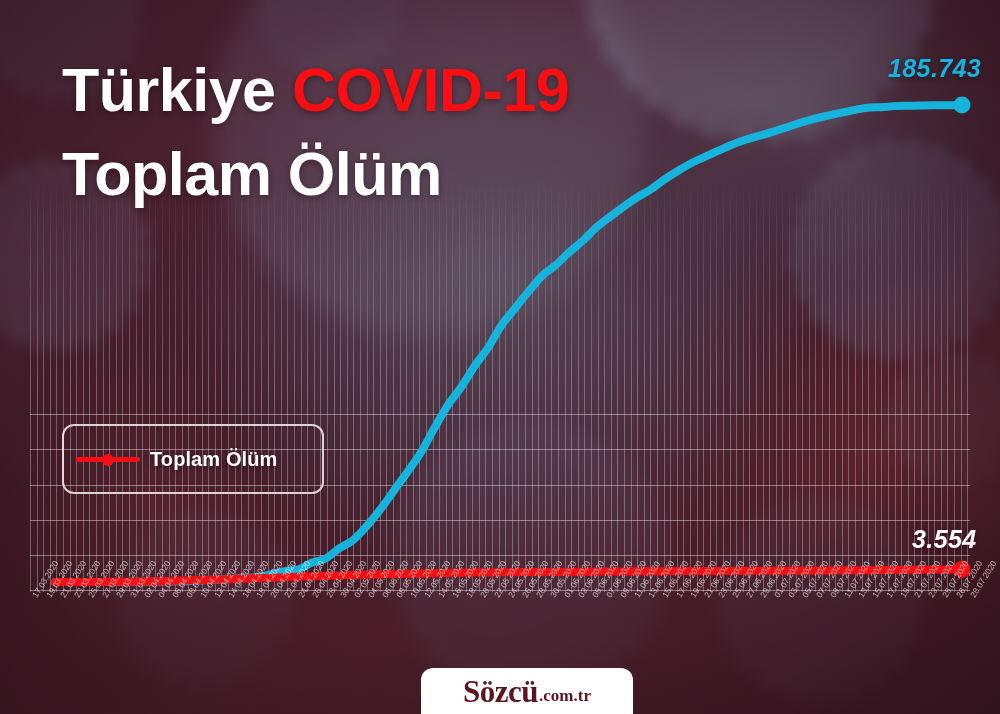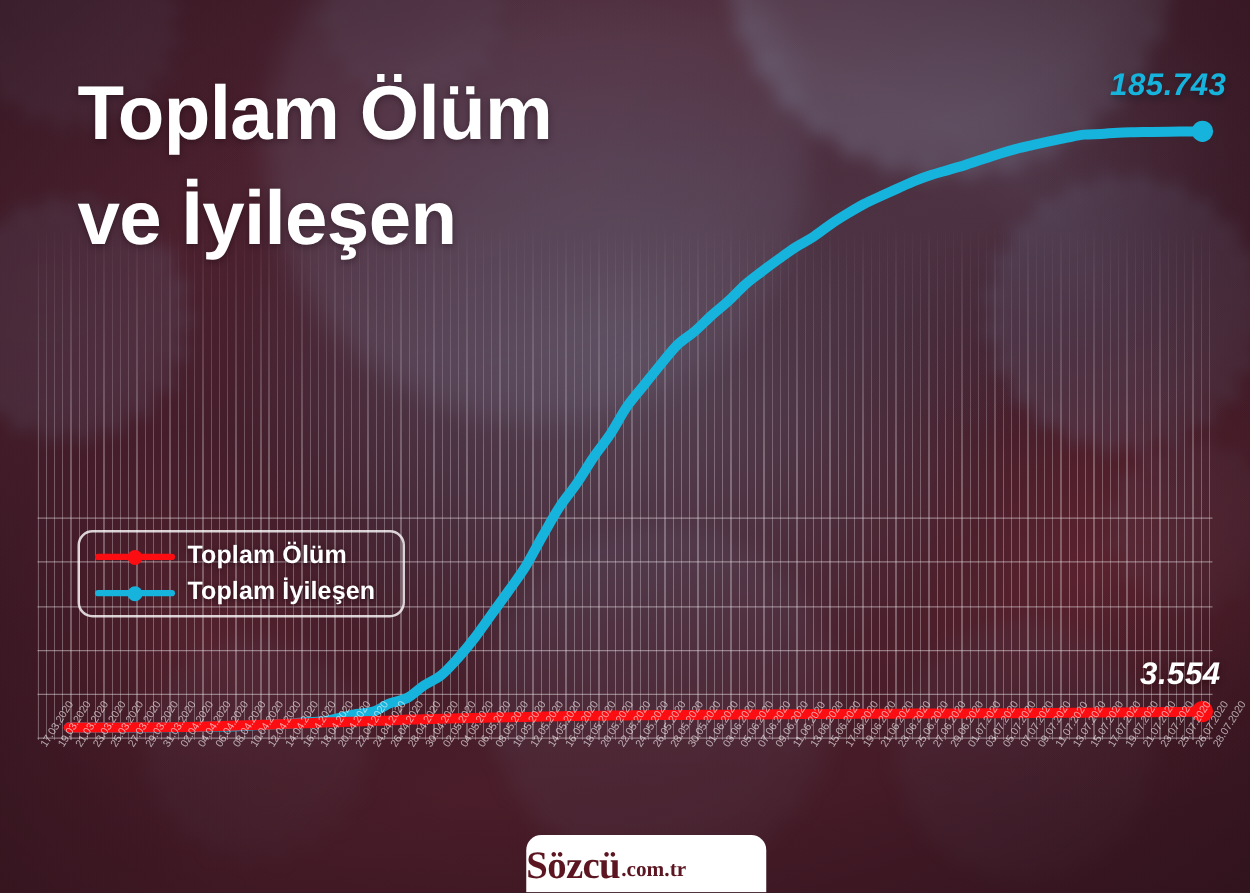--- a/index.html
+++ b/index.html
@@ -59,23 +59,23 @@
   .lmark .bar{position:absolute;top:4px;left:0;width:64px;height:5px;border-radius:3px;}
   .lmark .dot{position:absolute;top:1px;left:26px;width:12px;height:12px;border-radius:50%;}
   .ltxt{color:#fff;font-weight:bold;font-size:20px;letter-spacing:.1px;text-shadow:0 1px 4px rgba(25,8,16,.6);white-space:nowrap;}
 
   
   .dates{position:absolute;left:30px;top:594px;width:940px;height:50px;}
   .dates span{position:absolute;top:0;transform-origin:0 0;transform:rotate(-58deg);
     font-size:8.5px;color:rgba(255,255,255,.62);white-space:nowrap;letter-spacing:-0.1px;}
 
   
-  .logo{position:absolute;left:421px;top:668px;width:192px;height:46px;
+  .logo{position:absolute;left:421px;top:668px;width:212px;height:46px;
     background:#ffffff;border-radius:12px 12px 0 0;
-    display:flex;align-items:center;gap:1px;}
+    display:flex;align-items:center;justify-content:center;gap:1px;}
   .logo .s{font-family:"Liberation Serif",serif;font-weight:bold;font-size:31px;color:#5c1622;letter-spacing:-0.5px;line-height:1;}
   .logo .d{font-family:"Liberation Serif",serif;font-weight:bold;font-size:17px;color:#5c1622;line-height:1;position:relative;top:4px;}
 
   svg.lines{position:absolute;left:0;top:0;width:1000px;height:714px;overflow:visible;}
 </style>
 </head>
 <body>
 
 <div id="stage">
 
@@ -903,41 +903,34 @@
   </div>
 
   <svg class="lines" id="lines" viewBox="0 0 1000 714">
       <path d="M55.00,582.00C57.26,582.00 64.02,582.00 68.54,582.00C73.05,582.00 77.56,582.00 82.07,582.00C86.59,582.00 91.10,582.00 95.61,582.00C100.12,582.00 104.64,582.02 109.15,582.00C113.66,581.98 118.17,581.93 122.69,581.91C127.20,581.88 131.71,581.89 136.22,581.84C140.74,581.80 145.25,581.70 149.76,581.63C154.27,581.57 158.79,581.52 163.30,581.45C167.81,581.39 172.32,581.34 176.84,581.25C181.35,581.16 185.86,581.08 190.37,580.91C194.89,580.74 199.40,580.44 203.91,580.23C208.42,580.02 212.94,579.85 217.45,579.65C221.96,579.45 226.47,579.31 230.99,579.01C235.50,578.71 240.01,578.14 244.52,577.84C249.03,577.53 253.55,577.77 258.06,577.17C262.57,576.57 267.08,575.23 271.60,574.23C276.11,573.23 280.62,572.02 285.13,571.18C289.65,570.34 294.16,570.65 298.67,569.21C303.18,567.77 307.70,564.34 312.21,562.54C316.72,560.75 321.23,560.80 325.75,558.43C330.26,556.07 334.77,551.39 339.28,548.37C343.80,545.35 348.31,543.95 352.82,540.31C357.33,536.67 361.85,531.55 366.36,526.51C370.87,521.46 375.38,515.92 379.90,510.06C384.41,504.19 388.92,497.55 393.43,491.30C397.95,485.06 402.46,478.97 406.97,472.60C411.48,466.23 416.00,460.39 420.51,453.10C425.02,445.81 429.53,436.75 434.04,428.85C438.56,420.95 443.07,412.63 447.58,405.69C452.09,398.75 456.61,393.82 461.12,387.22C465.63,380.61 470.14,372.69 474.66,366.06C479.17,359.43 483.68,354.30 488.19,347.46C492.71,340.62 497.22,331.58 501.73,325.01C506.24,318.44 510.76,313.68 515.27,308.06C519.78,302.44 524.29,296.70 528.81,291.28C533.32,285.86 537.83,279.92 542.34,275.55C546.86,271.17 551.37,268.92 555.88,265.02C560.39,261.12 564.91,256.21 569.42,252.14C573.93,248.08 578.44,244.76 582.96,240.62C587.47,236.49 591.98,231.32 596.49,227.34C601.00,223.37 605.52,220.21 610.03,216.78C614.54,213.36 619.05,210.03 623.57,206.79C628.08,203.56 632.59,200.27 637.10,197.39C641.62,194.50 646.13,192.45 650.64,189.49C655.15,186.53 659.67,182.72 664.18,179.64C668.69,176.56 673.20,173.76 677.72,171.02C682.23,168.28 686.74,165.55 691.25,163.19C695.77,160.83 700.28,158.94 704.79,156.86C709.30,154.78 713.82,152.73 718.33,150.70C722.84,148.67 727.35,146.51 731.87,144.69C736.38,142.88 740.89,141.29 745.40,139.82C749.92,138.34 754.43,137.19 758.94,135.87C763.45,134.54 767.97,133.28 772.48,131.88C776.99,130.48 781.50,128.92 786.01,127.45C790.53,125.98 795.04,124.42 799.55,123.04C804.06,121.65 808.58,120.31 813.09,119.13C817.60,117.95 822.11,116.99 826.63,115.95C831.14,114.92 835.65,113.89 840.16,112.92C844.68,111.95 849.19,110.99 853.70,110.12C858.21,109.26 862.73,108.20 867.24,107.71C871.75,107.22 876.26,107.43 880.78,107.17C885.29,106.91 889.80,106.35 894.31,106.12C898.83,105.89 903.34,105.86 907.85,105.77C912.36,105.68 916.88,105.64 921.39,105.57C925.90,105.50 930.41,105.41 934.93,105.34C939.44,105.28 943.95,105.24 948.46,105.19C952.98,105.13 959.74,105.05 962.00,105.03" fill="none" stroke="#16b4dd" stroke-width="8" stroke-linecap="round" stroke-linejoin="round"></path>
       <circle cx="962" cy="105.02610909090913" r="8.5" fill="#16b4dd"></circle>
       <path d="M55.00,582.00C57.26,582.00 64.02,582.00 68.54,581.99C73.05,581.99 77.56,581.99 82.07,581.98C86.59,581.97 91.10,581.95 95.61,581.93C100.12,581.91 104.64,581.89 109.15,581.87C113.66,581.84 118.17,581.82 122.69,581.79C127.20,581.77 131.71,581.75 136.22,581.70C140.74,581.66 145.25,581.60 149.76,581.52C154.27,581.43 158.79,581.31 163.30,581.20C167.81,581.09 172.32,581.01 176.84,580.87C181.35,580.73 185.86,580.52 190.37,580.37C194.89,580.21 199.40,580.09 203.91,579.95C208.42,579.81 212.94,579.66 217.45,579.52C221.96,579.37 226.47,579.23 230.99,579.08C235.50,578.92 240.01,578.76 244.52,578.58C249.03,578.40 253.55,578.15 258.06,578.01C262.57,577.87 267.08,577.88 271.60,577.74C276.11,577.60 280.62,577.34 285.13,577.18C289.65,577.01 294.16,576.86 298.67,576.72C303.18,576.59 307.70,576.56 312.21,576.38C316.72,576.21 321.23,575.83 325.75,575.68C330.26,575.52 334.77,575.57 339.28,575.46C343.80,575.36 348.31,575.19 352.82,575.05C357.33,574.92 361.85,574.77 366.36,574.65C370.87,574.54 375.38,574.44 379.90,574.34C384.41,574.24 388.92,574.16 393.43,574.06C397.95,573.97 402.46,573.87 406.97,573.79C411.48,573.71 416.00,573.67 420.51,573.57C425.02,573.48 429.53,573.32 434.04,573.22C438.56,573.12 443.07,573.04 447.58,572.97C452.09,572.89 456.61,572.83 461.12,572.77C465.63,572.70 470.14,572.64 474.66,572.60C479.17,572.55 483.68,572.52 488.19,572.48C492.71,572.44 497.22,572.40 501.73,572.36C506.24,572.32 510.76,572.26 515.27,572.22C519.78,572.17 524.29,572.12 528.81,572.09C533.32,572.05 537.83,572.03 542.34,572.01C546.86,571.99 551.37,571.97 555.88,571.94C560.39,571.91 564.91,571.85 569.42,571.82C573.93,571.79 578.44,571.80 582.96,571.76C587.47,571.73 591.98,571.65 596.49,571.61C601.00,571.57 605.52,571.56 610.03,571.52C614.54,571.48 619.05,571.42 623.57,571.38C628.08,571.34 632.59,571.33 637.10,571.30C641.62,571.27 646.13,571.25 650.64,571.23C655.15,571.20 659.67,571.18 664.18,571.16C668.69,571.14 673.20,571.14 677.72,571.12C682.23,571.10 686.74,571.06 691.25,571.04C695.77,571.02 700.28,571.01 704.79,570.99C709.30,570.98 713.82,570.96 718.33,570.94C722.84,570.92 727.35,570.91 731.87,570.89C736.38,570.87 740.89,570.86 745.40,570.84C749.92,570.82 754.43,570.81 758.94,570.79C763.45,570.77 767.97,570.74 772.48,570.73C776.99,570.71 781.50,570.69 786.01,570.67C790.53,570.65 795.04,570.61 799.55,570.58C804.06,570.55 808.58,570.53 813.09,570.51C817.60,570.48 822.11,570.46 826.63,570.43C831.14,570.41 835.65,570.38 840.16,570.35C844.68,570.32 849.19,570.29 853.70,570.26C858.21,570.24 862.73,570.21 867.24,570.18C871.75,570.16 876.26,570.12 880.78,570.09C885.29,570.06 889.80,570.04 894.31,570.00C898.83,569.96 903.34,569.91 907.85,569.87C912.36,569.82 916.88,569.78 921.39,569.74C925.90,569.69 930.41,569.65 934.93,569.62C939.44,569.59 943.95,569.59 948.46,569.54C952.98,569.48 959.74,569.32 962.00,569.27" fill="none" stroke="#fb0d11" stroke-width="8" stroke-linecap="round" stroke-linejoin="round"></path>
       <circle cx="962" cy="569.2730909090909" r="8.5" fill="#fb0d11"></circle>
     </svg>
 
   <div class="title">
+    <span class="ln"><span>Türkiye </span><span class="hi">COVID-19</span></span>
     <span class="ln">Toplam Ölüm</span>
-    <span class="ln">ve İyileşen</span>
   </div>
 
   <div class="val cy">185.743</div>
   <div class="val wh">3.554</div>
 
   <div class="legend">
     <div class="lrow">
       <span class="lmark">
         <span class="bar" style="background:#fb0d11"></span>
           <span class="dot" style="background:#fb0d11"></span>
       </span>
       <span class="ltxt">Toplam Ölüm</span>
-    </div>
-    <div class="lrow">
-      <span class="lmark">
-        <span class="bar" style="background:#16b4dd"></span>
-          <span class="dot" style="background:#16b4dd"></span>
-      </span>
-      <span class="ltxt">Toplam İyileşen</span>
     </div>
   </div>
 
   <div class="dates" id="dates">
       <span style="left: 0px;">17.03.2020</span>
       <span style="left: 14px;">19.03.2020</span>
       <span style="left: 28px;">21.03.2020</span>
       <span style="left: 42px;">23.03.2020</span>
       <span style="left: 56px;">25.03.2020</span>
       <span style="left: 70px;">27.03.2020</span>

